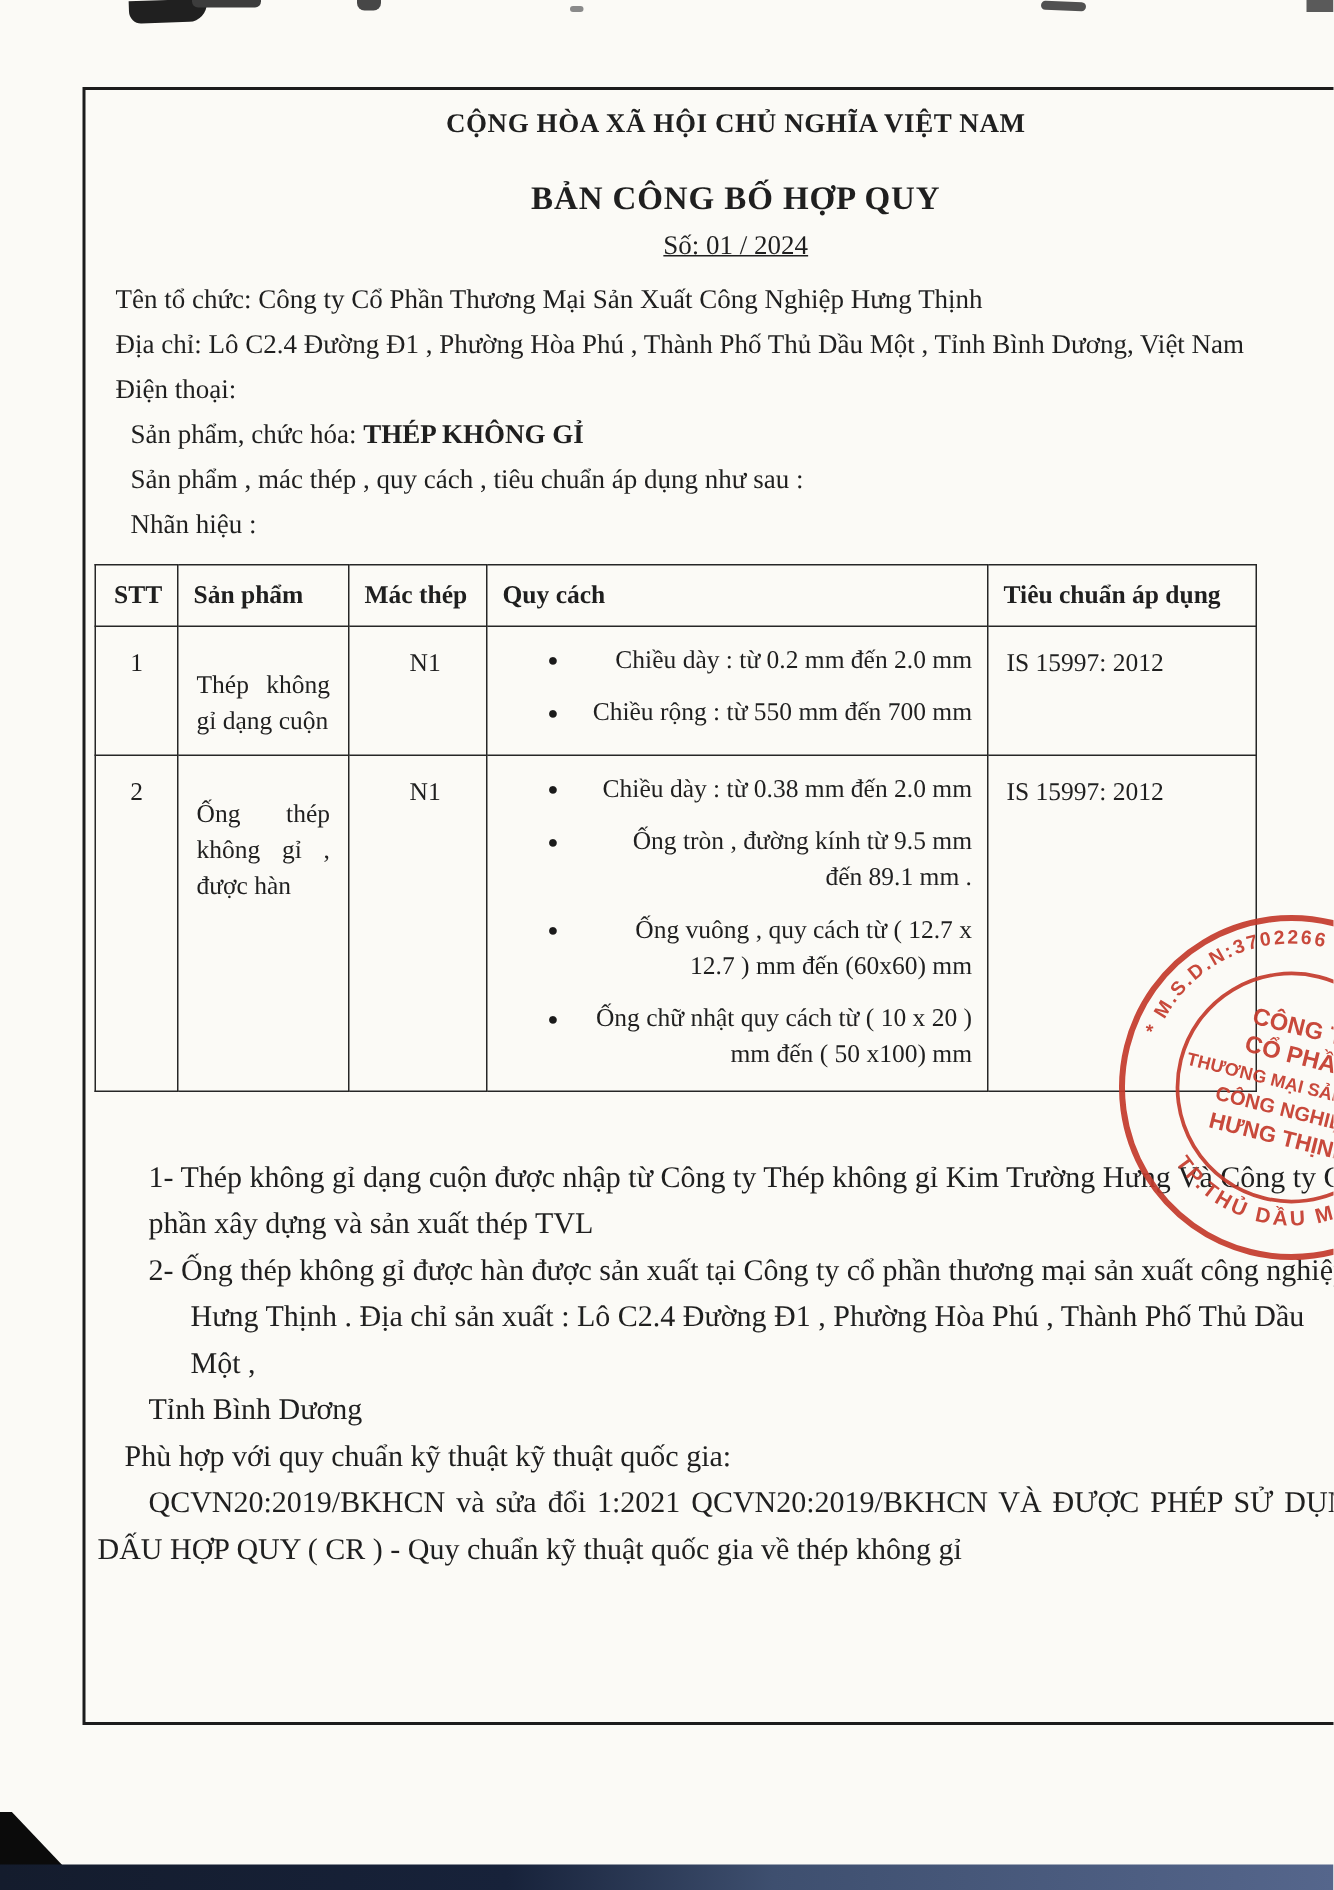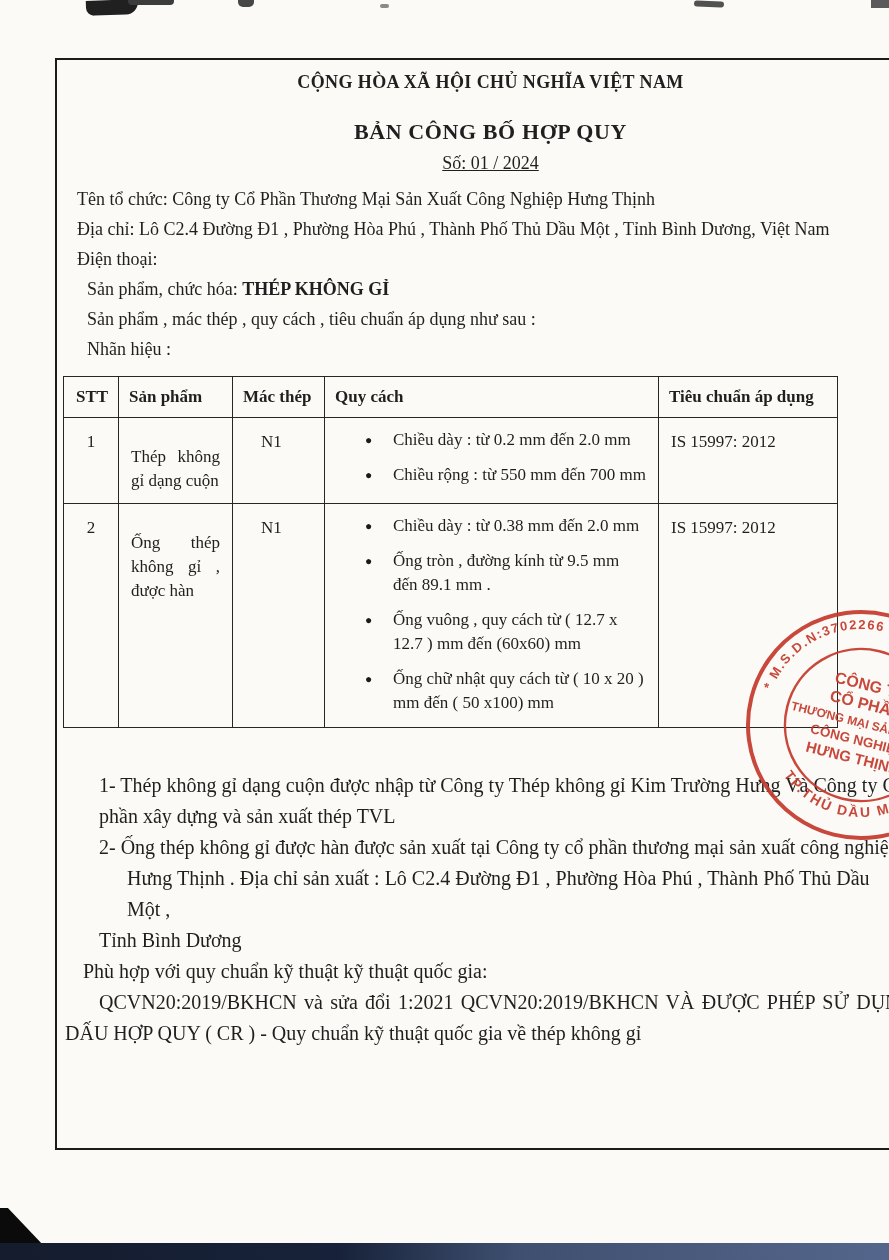--- a/index.html
+++ b/index.html
@@ -42,25 +42,25 @@
   .ml20{margin-left:20px !important;margin-right:14px !important;}
   .ml30{margin-left:30px !important;margin-right:14px !important;}
 
   table{border-collapse:collapse;table-layout:fixed;width:774px;margin:12px 0 0 6px;font-size:17px;}
   th,td{border:1.5px solid #262626;vertical-align:top;box-sizing:border-box;}
   th{font-weight:bold;text-align:left;padding:10px 10px;vertical-align:middle;}
   td{padding:10px 12px;line-height:24px;}
   th.c-stt{text-align:left;padding-left:12px;}
   td.c-stt{text-align:center;padding-top:12px;}
   td.c-sp{text-align:justify;padding-top:27px;}
-  td.c-mac{padding-left:28px;padding-top:12px;}
+  td.c-mac{padding-left:40px;padding-top:12px;}
   td.c-quy{padding:10px 10px 10px 12px;}
   td.c-tc{padding-top:12px;margin-top:44px;}
   .c-quy ul{list-style:none;margin:0;padding:0 0 0 28px;}
-  .c-quy li{position:relative;padding-left:28px;margin-bottom:11px;text-align:left;}
+  .c-quy li{position:relative;padding-left:28px;margin-bottom:11px;text-align:right;}
   .c-quy li:last-child{margin-bottom:2px;}
   .c-quy li::before{content:"●";position:absolute;left:0;top:0;font-size:12px;line-height:24px;color:#1a1a1a;}
 
   .notes{margin:42px 8px 0 8px;font-size:20px;}
   .notes p{margin:0;line-height:31px;}
   .note-item{margin-left:34px !important;margin-right:10px !important;}
   .hang{padding-left:28px;text-indent:-28px;}
   .note-fit{margin-left:18px !important;}
   .note-just{margin-left:0 !important;margin-right:2px !important;text-indent:34px;text-align:justify;}
 

